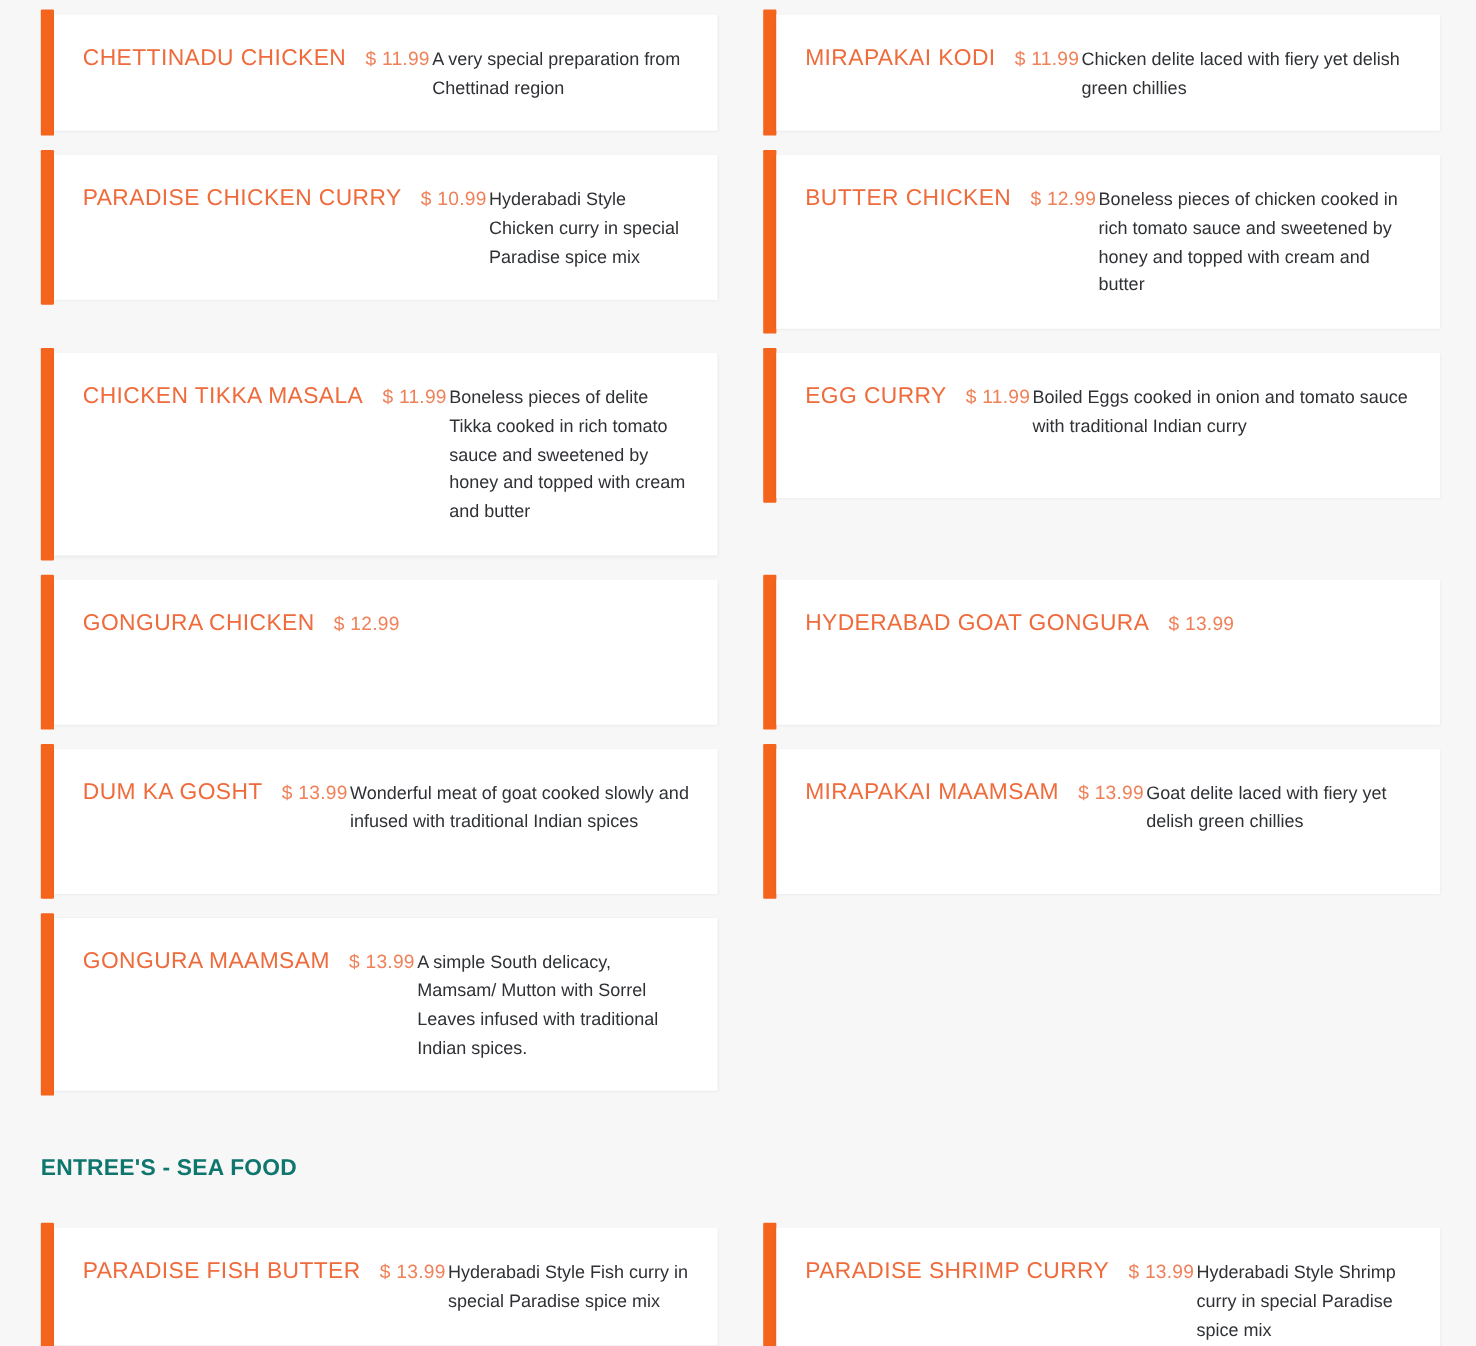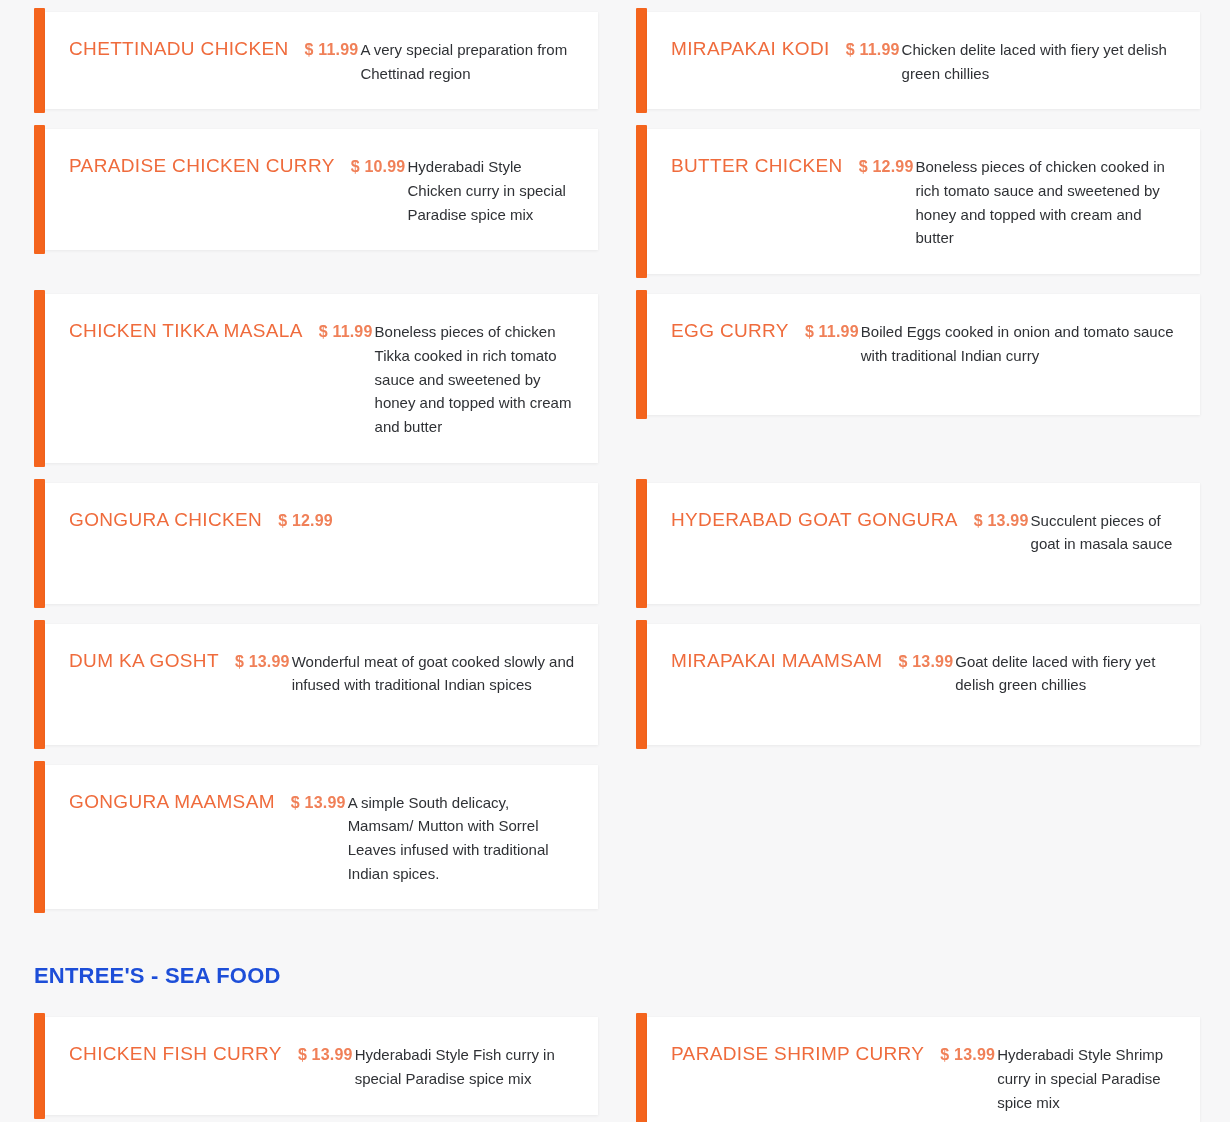--- a/index.html
+++ b/index.html
@@ -73,21 +73,21 @@
     font-size: 19px;
     font-weight: 400;
     color: #ef6b3c;
     letter-spacing: 0.35px;
     line-height: 1.15;
     white-space: nowrap;
   }
 
   .item-price {
     font-size: 16px;
-    font-weight: 700;
+    font-weight: 400;
     color: #f08058;
     letter-spacing: 0.2px;
     white-space: nowrap;
     flex: 0 0 auto;
     padding-right: 2px;
   }
 
   .item-desc {
     font-size: 15px;
     line-height: 1.58;
@@ -95,26 +95,26 @@
     font-weight: 400;
     max-width: 96%;
   }
 
   
   .menu-item.h1 .card-body { min-height: 96px; }
   .menu-item.h2 .card-body { min-height: 121px; }
 
   
   .section-heading {
-    font-size: 22px;
+    font-size: 19px;
     font-weight: 700;
-    color: #1d4ed8;
+    color: #0f766e;
     letter-spacing: 0.2px;
     padding: 0 34px;
-    margin: 46px 0 16px 0;
+    margin: 46px 0 26px 0;
   }
 
   .spacer-top { height: 0; }
 </style>
 </head>
 <body>
 
 <div class="page">
   <div class="spacer-top"></div>
   <div id="sections-root">
@@ -159,21 +159,21 @@
             <div class="item-desc">Boneless pieces of chicken cooked in rich tomato sauce and sweetened by honey and topped with cream and butter</div>
           </div>
         </div>
         <div class="menu-item h2">
           <div class="accent-bar"></div>
           <div class="card-body">
             <div class="card-head">
               <div class="item-name">CHICKEN TIKKA MASALA</div>
               <div class="item-price">$ 11.99</div>
             </div>
-            <div class="item-desc">Boneless pieces of chicken Tikka cooked in rich tomato sauce and sweetened by honey and topped with cream and butter</div>
+            <div class="item-desc">Boneless pieces of delite Tikka cooked in rich tomato sauce and sweetened by honey and topped with cream and butter</div>
           </div>
         </div>
         <div class="menu-item h2">
           <div class="accent-bar"></div>
           <div class="card-body">
             <div class="card-head">
               <div class="item-name">EGG CURRY</div>
               <div class="item-price">$ 11.99</div>
             </div>
             <div class="item-desc">Boiled Eggs cooked in onion and tomato sauce with traditional Indian curry</div>
@@ -188,21 +188,20 @@
             </div>
           </div>
         </div>
         <div class="menu-item h2">
           <div class="accent-bar"></div>
           <div class="card-body">
             <div class="card-head">
               <div class="item-name">HYDERABAD GOAT GONGURA</div>
               <div class="item-price">$ 13.99</div>
             </div>
-            <div class="item-desc">Succulent pieces of goat in masala sauce</div>
           </div>
         </div>
         <div class="menu-item h2">
           <div class="accent-bar"></div>
           <div class="card-body">
             <div class="card-head">
               <div class="item-name">DUM KA GOSHT</div>
               <div class="item-price">$ 13.99</div>
             </div>
             <div class="item-desc">Wonderful meat of goat cooked slowly and infused with traditional Indian spices</div>
@@ -229,21 +228,21 @@
           </div>
         </div>
         <div></div>
       </div>
       <div class="section-heading">ENTREE'S - SEA FOOD</div>
       <div class="menu-grid">
         <div class="menu-item h1">
           <div class="accent-bar"></div>
           <div class="card-body">
             <div class="card-head">
-              <div class="item-name">CHICKEN FISH CURRY</div>
+              <div class="item-name">PARADISE FISH BUTTER</div>
               <div class="item-price">$ 13.99</div>
             </div>
             <div class="item-desc">Hyderabadi Style Fish curry in special Paradise spice mix</div>
           </div>
         </div>
         <div class="menu-item h1">
           <div class="accent-bar"></div>
           <div class="card-body">
             <div class="card-head">
               <div class="item-name">PARADISE SHRIMP CURRY</div>

